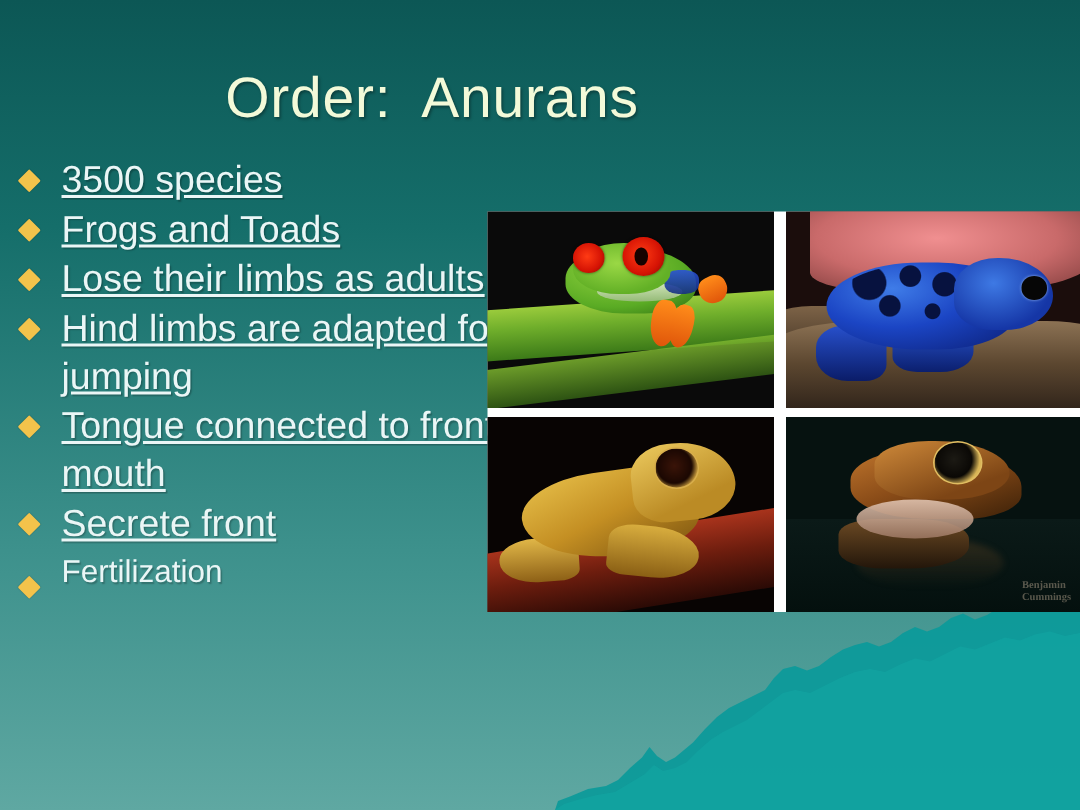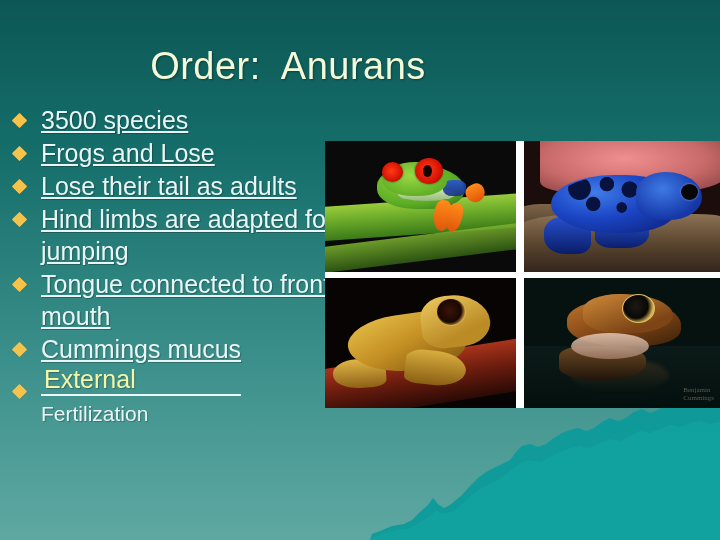--- a/index.html
+++ b/index.html
@@ -79,21 +79,21 @@
 
   
   .photo-grid{
     position:absolute;left:325px;top:141px;width:395px;height:267px;
     z-index:5;
     background:#ffffff;
     display:grid;
     grid-template-columns:191px 8px 196px;
     grid-template-rows:131px 6px 130px;
   }
-  .photo{position:relative;overflow:hidden;background:#050505;}
+  .photo{position:relative;overflow:hidden;background:#050505;font-weight:bold;}
   .ph-tl{grid-column:1;grid-row:1;}
   .ph-tr{grid-column:3;grid-row:1;}
   .ph-bl{grid-column:1;grid-row:3;}
   .ph-br{grid-column:3;grid-row:3;}
 
   
   .ph-tl{background:#0a0a0a;}
   .leaf-a{
     position:absolute;left:-6%;top:45%;width:115%;height:26%;
     background:linear-gradient(180deg,#9acb3c 0%,#6fae2b 40%,#3c7a18 100%);
@@ -306,46 +306,45 @@
 
   <div class="body-list">
 
     <div class="bullet-row">
       <span class="bullet-mark"></span>
       <span class="bullet-text">3500 species</span>
     </div>
 
     <div class="bullet-row">
       <span class="bullet-mark"></span>
-      <span class="bullet-text">Frogs and Lose</span>
+      <span class="bullet-text">Frogs and Toads</span>
     </div>
 
     <div class="bullet-row wrap2">
       <span class="bullet-mark"></span>
-      <span class="bullet-text">Lose their tail as adults</span>
+      <span class="bullet-text">Lose their limbs as adults</span>
     </div>
 
     <div class="bullet-row wrap2">
       <span class="bullet-mark"></span>
       <span class="bullet-text">Hind limbs are adapted for jumping</span>
     </div>
 
     <div class="bullet-row wrap2">
       <span class="bullet-mark"></span>
       <span class="bullet-text">Tongue connected to front of mouth</span>
     </div>
 
     <div class="bullet-row">
       <span class="bullet-mark"></span>
-      <span class="bullet-text">Cummings mucus</span>
+      <span class="bullet-text">Secrete front</span>
     </div>
 
     <div class="bullet-row external">
       <span class="bullet-mark" style="top:22px;"></span>
-      <span class="ext-top">External</span>
       <span class="ext-bottom">Fertilization</span>
     </div>
 
   </div>
 
   <div class="photo-grid">
 
     <div class="photo ph-tl">
       <div class="leaf-a"></div>
       <div class="leaf-b"></div>

